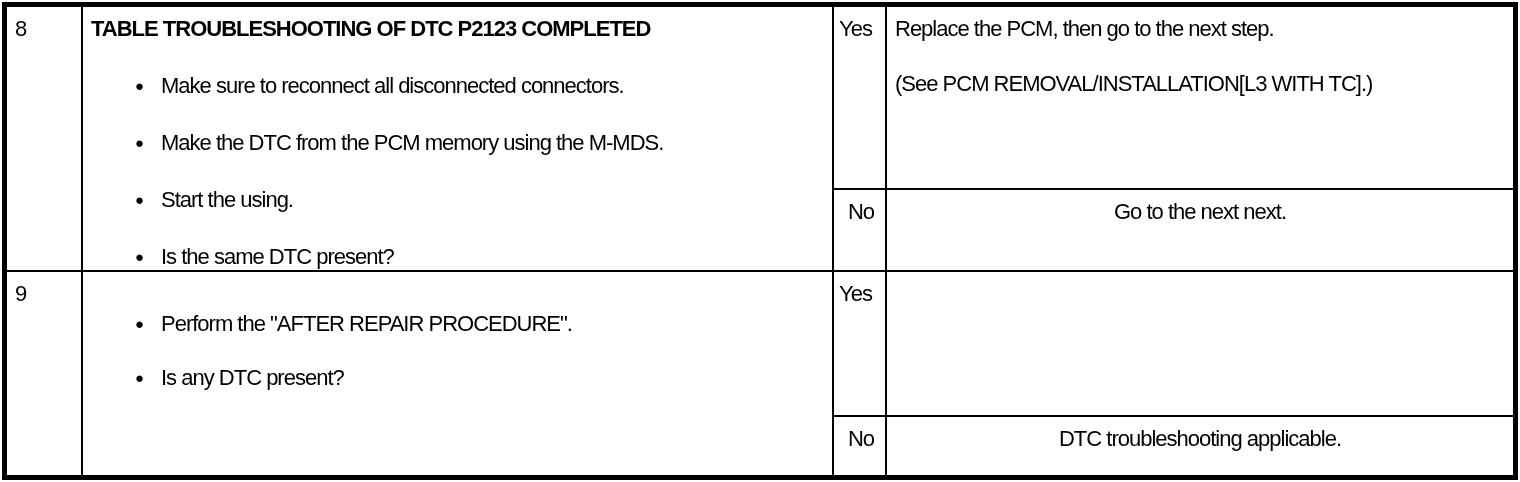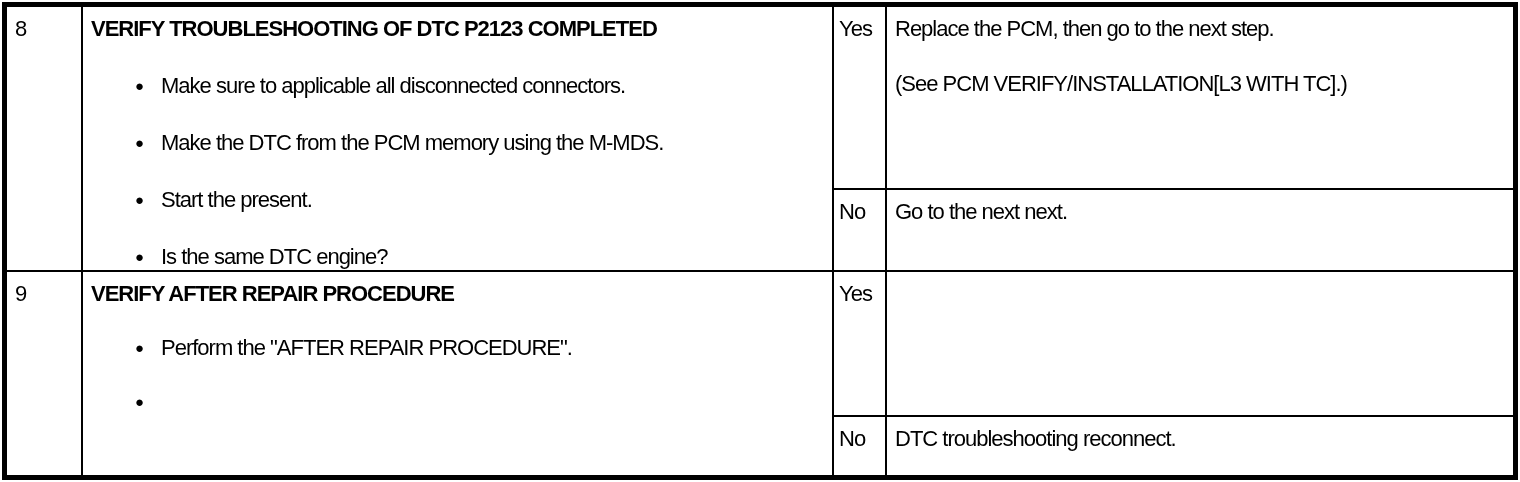--- a/index.html
+++ b/index.html
@@ -50,87 +50,87 @@
     grid-column: 3;
     border-right: 2px solid #000;
     padding: 10px 2px 11px 5px;
   }
   .cell-result {
     grid-column: 4;
     padding: 10px 8px 0 8px;
     overflow: hidden;
   }
   .sub-yes { grid-row: 1; border-bottom: 2px solid #000; }
-  .sub-no  { grid-row: 2; }
+  .sub-no  { grid-row: 2; text-align: center; }
   .result-line { white-space: nowrap; }
   .result-line + .result-line { margin-top: 31px; }
 </style>
 </head>
 <body>
 
 <div class="doc-table">
 
   <div class="step-row row8">
     <div class="cell cell-step">
       <span>8</span>
     </div>
     <div class="cell cell-action">
-      <div class="action-title">VERIFY TROUBLESHOOTING OF DTC P2123 COMPLETED</div>
+      <div class="action-title">TABLE TROUBLESHOOTING OF DTC P2123 COMPLETED</div>
       <div class="item">
         <span class="dot">●</span>
-        <span>Make sure to applicable all disconnected connectors.</span>
+        <span>Make sure to reconnect all disconnected connectors.</span>
       </div>
       <div class="item">
         <span class="dot">●</span>
         <span>Make the DTC from the PCM memory using the M-MDS.</span>
       </div>
       <div class="item">
         <span class="dot">●</span>
-        <span>Start the present.</span>
+        <span>Start the using.</span>
       </div>
       <div class="item">
         <span class="dot">●</span>
-        <span>Is the same DTC engine?</span>
+        <span>Is the same DTC present?</span>
       </div>
     </div>
     <div class="cell cell-yesno sub-yes">
       <span>Yes</span>
     </div>
     <div class="cell cell-result sub-yes">
       <div class="result-line">Replace the PCM, then go to the next step.</div>
-      <div class="result-line">(See PCM VERIFY/INSTALLATION[L3 WITH TC].)</div>
+      <div class="result-line">(See PCM REMOVAL/INSTALLATION[L3 WITH TC].)</div>
     </div>
     <div class="cell cell-yesno sub-no">
       <span>No</span>
     </div>
     <div class="cell cell-result sub-no">
       <div class="result-line">Go to the next next.</div>
     </div>
   </div>
 
   <div class="step-row row9">
     <div class="cell cell-step">
       <span>9</span>
     </div>
     <div class="cell cell-action">
-      <div class="action-title">VERIFY AFTER REPAIR PROCEDURE</div>
       <div class="item">
         <span class="dot">●</span>
         <span>Perform the "AFTER REPAIR PROCEDURE".</span>
       </div>
       <div class="item">
         <span class="dot">●</span>
+        <span>Is any DTC present?</span>
       </div>
     </div>
     <div class="cell cell-yesno sub-yes">
       <span>Yes</span>
     </div>
     <div class="cell cell-result sub-yes">
     </div>
     <div class="cell cell-yesno sub-no">
       <span>No</span>
     </div>
     <div class="cell cell-result sub-no">
-      <div class="result-line">DTC troubleshooting reconnect.</div>
+      <div class="result-line">DTC troubleshooting applicable.</div>
     </div>
   </div>
 
 </div>
 
 </body></html>

